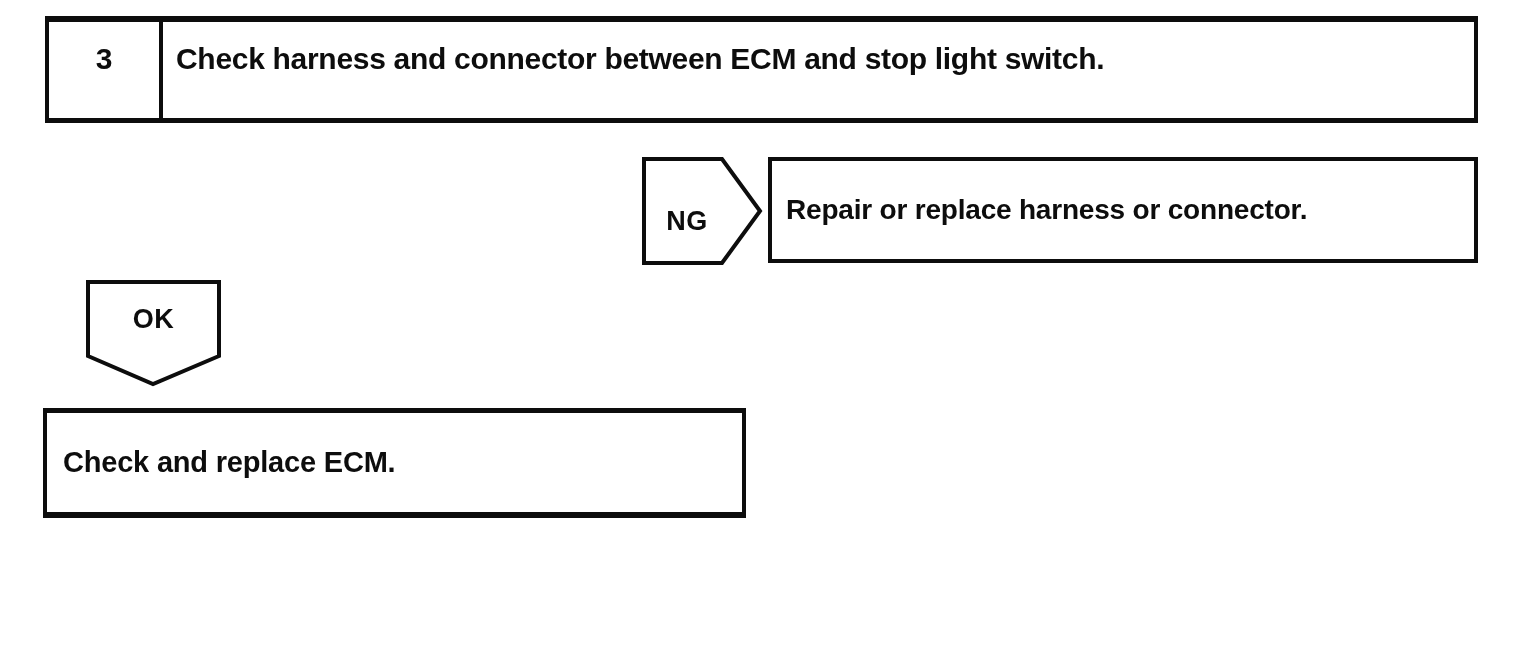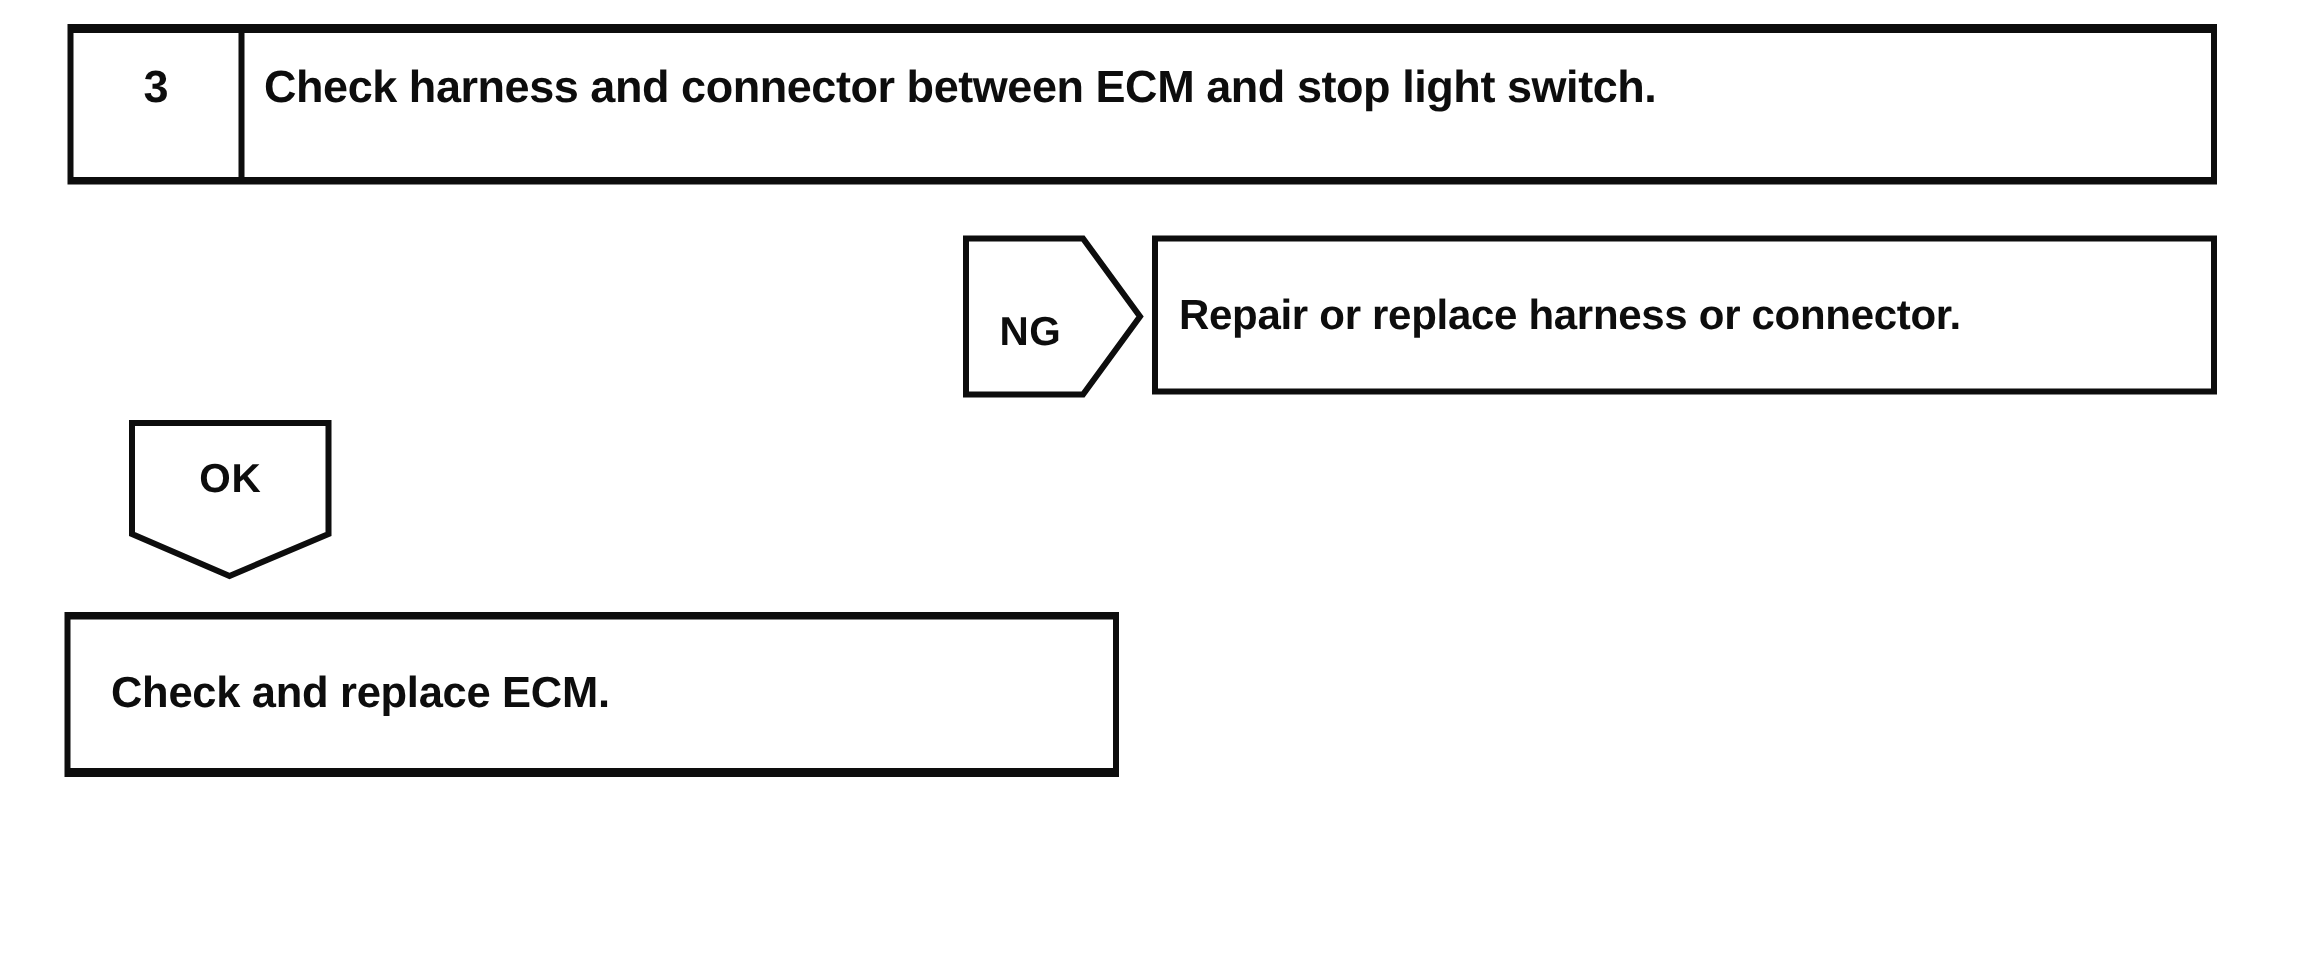--- a/index.html
+++ b/index.html
@@ -119,21 +119,21 @@
   }
   .ok-action-box {
     left: 43px;
     top: 408px;
     width: 703px;
     height: 110px;
     border-top-width: 5px;
     border-bottom-width: 6px;
     display: flex;
     align-items: center;
-    padding-left: 27px;
+    padding-left: 16px;
     font-size: 29px;
     font-weight: 700;
     letter-spacing: -0.2px;
     white-space: nowrap;
   }
 </style>
 </head>
 <body>
 
 <div class="canvas">

